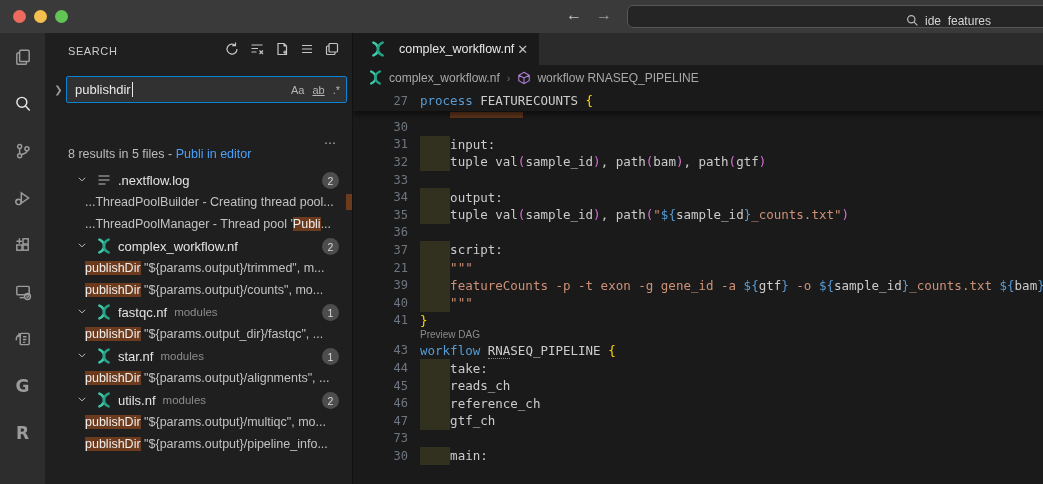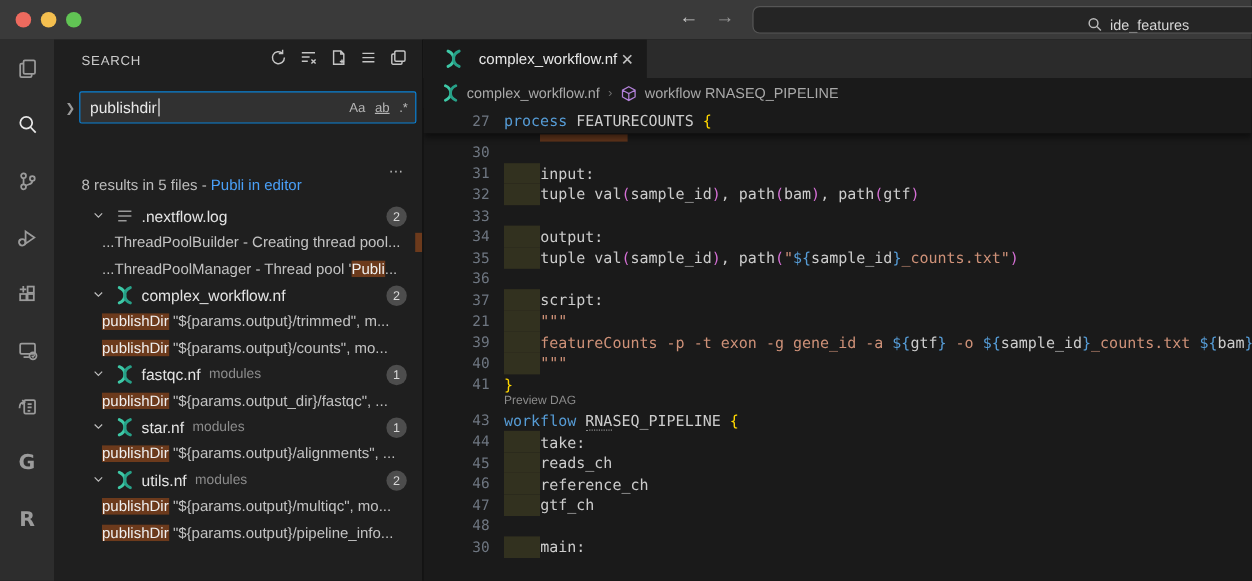--- a/index.html
+++ b/index.html
@@ -360,19 +360,19 @@
           <div class="cline"><span class="iguide"></span><span class="gutter">21</span><span class="ctext"><span class="tk-pl">    </span><span class="tk-str">"""</span></span></div>
           <div class="cline"><span class="iguide"></span><span class="gutter">39</span><span class="ctext"><span class="tk-pl">    </span><span class="tk-str">featureCounts -p -t exon -g gene_id -a </span><span class="tk-interp">${</span><span class="tk-id">gtf</span><span class="tk-interp">}</span><span class="tk-str"> -o </span><span class="tk-interp">${</span><span class="tk-id">sample_id</span><span class="tk-interp">}</span><span class="tk-str">_counts.txt </span><span class="tk-interp">${</span><span class="tk-id">bam</span><span class="tk-interp">}</span></span></div>
           <div class="cline"><span class="iguide"></span><span class="gutter">40</span><span class="ctext"><span class="tk-pl">    </span><span class="tk-str">"""</span></span></div>
           <div class="cline"><span class="gutter">41</span><span class="ctext"><span class="tk-brace">}</span></span></div>
           <div class="lens">Preview DAG</div>
           <div class="cline"><span class="gutter">43</span><span class="ctext"><span class="tk-kw">workflow</span><span class="tk-pl"> </span><span class="tk-dot">RNA</span><span class="tk-id">SEQ_PIPELINE</span><span class="tk-pl"> </span><span class="tk-brace">{</span></span></div>
           <div class="cline"><span class="iguide"></span><span class="gutter">44</span><span class="ctext"><span class="tk-pl">    </span><span class="tk-id">take:</span></span></div>
           <div class="cline"><span class="iguide"></span><span class="gutter">45</span><span class="ctext"><span class="tk-pl">    </span><span class="tk-id">reads_ch</span></span></div>
           <div class="cline"><span class="iguide"></span><span class="gutter">46</span><span class="ctext"><span class="tk-pl">    </span><span class="tk-id">reference_ch</span></span></div>
           <div class="cline"><span class="iguide"></span><span class="gutter">47</span><span class="ctext"><span class="tk-pl">    </span><span class="tk-id">gtf_ch</span></span></div>
-          <div class="cline"><span class="gutter">48</span><span class="ctext"></span></div>
+          <div class="cline"><span class="gutter">73</span><span class="ctext"></span></div>
           <div class="cline"><span class="iguide"></span><span class="gutter">30</span><span class="ctext"><span class="tk-pl">    </span><span class="tk-id">main:</span></span></div>
         </div>
     </div>
   </div>
 
 </div>
 
 </body></html>

